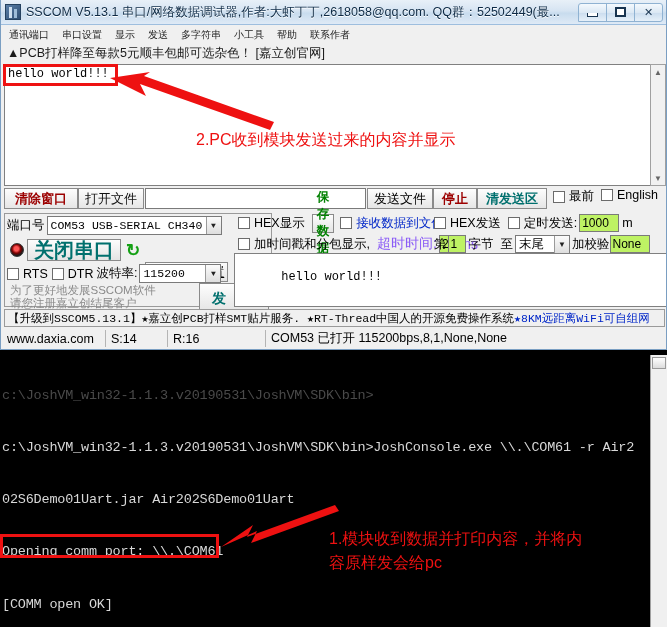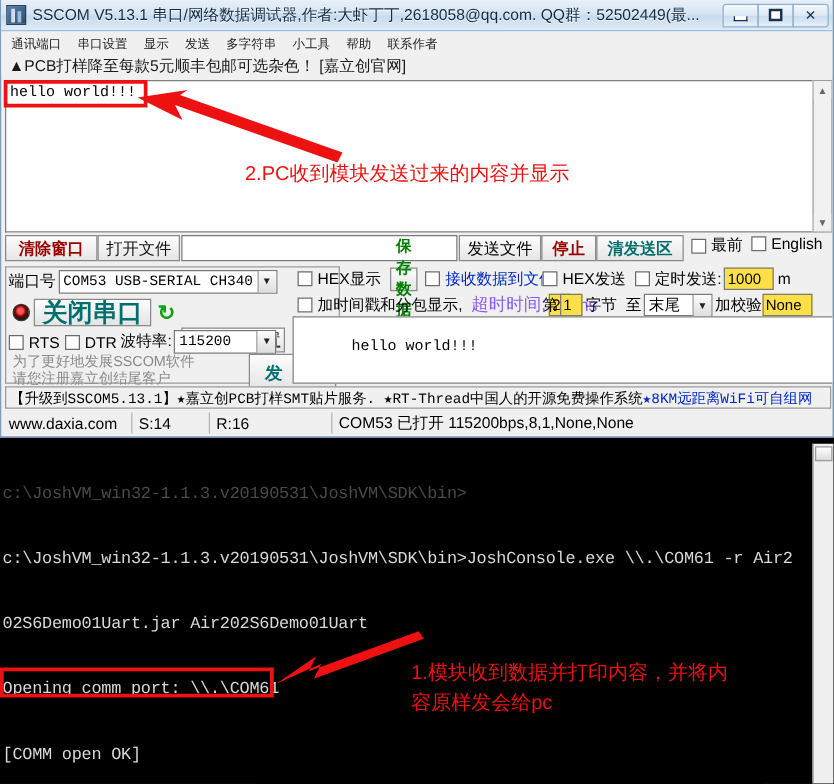--- a/index.html
+++ b/index.html
@@ -211,21 +211,21 @@
   }
   .mrow { display: flex; align-items: center; height: 20px; }
   .savebtn {
     height: 19px; padding: 0 4px; border: 1px solid #8a8a8a;
     background: linear-gradient(#fdfdfd,#e4e4e4); color: #008000; font-weight: bold;
     font-size: 12.5px; display:flex;align-items:center;justify-content:center;
   }
   .bluelab { color: #0026c8; font-size: 12.5px; margin-left: 4px; white-space: nowrap;}
   .graylab { color: #8b5cf6; font-size: 14px; white-space: nowrap;}
   .tinyin {
-    height: 18px; border: 1px solid #7a7a7a; background: #fde047;
+    height: 18px; border: 1px solid #7a7a7a; background: #bef264;
     font-size: 12px; padding-left: 2px; display:flex; align-items:center;
   }
 
   
   .panelR {
     position: absolute; left: 429px; top: 213px; width: 238px; height: 40px;
   }
 
   
   .sendarea {

